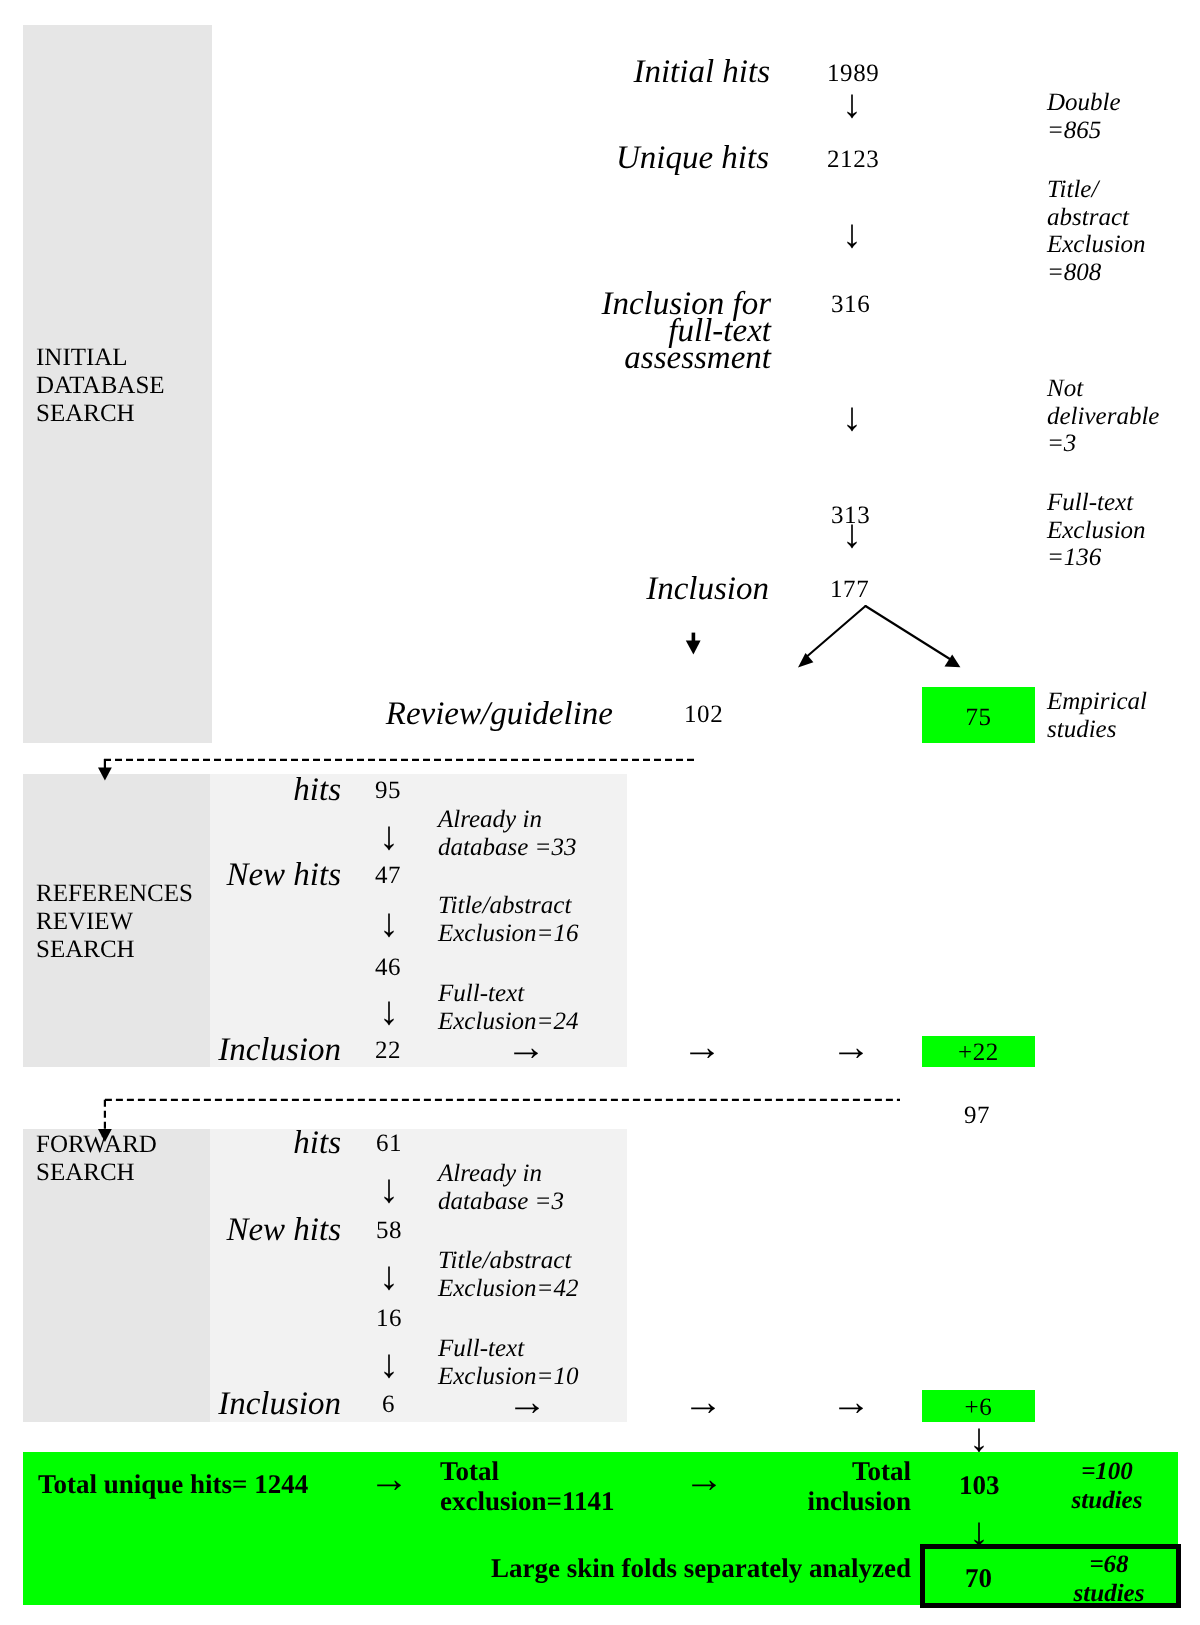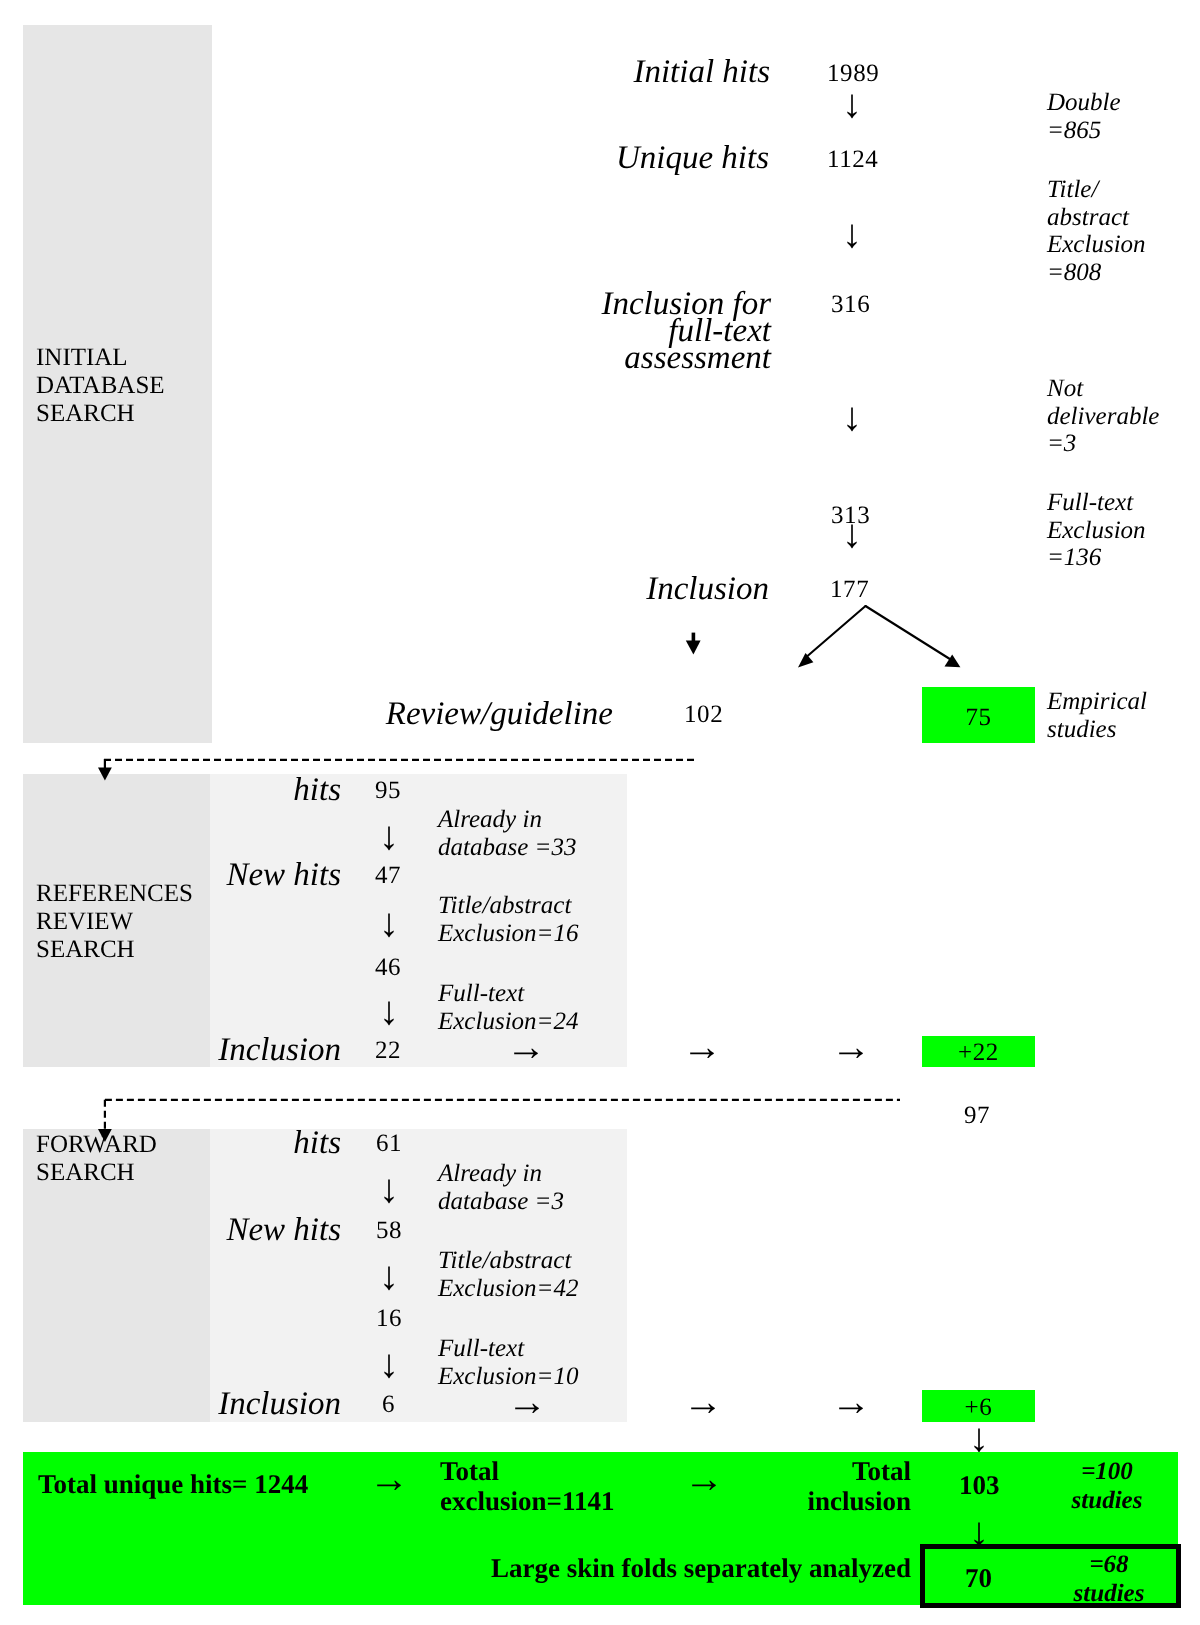--- a/index.html
+++ b/index.html
@@ -24,21 +24,21 @@
 <div class="abs" style="left:23px;top:25px;width:189px;height:718px;background:#e6e6e6;"></div>
 <div class="abs bandlabel" style="left:36px;top:344px;">INITIAL
 DATABASE
 SEARCH</div>
 
 <div class="abs lbl" style="left:470px;top:59px;width:300px;text-align:right;">Initial hits</div>
 <div class="abs num" style="left:827px;top:60px;">1989</div>
 <div class="abs arrowglyph" style="left:826px;top:92px;width:52px;text-align:center;">↓</div>
 
 <div class="abs lbl" style="left:469px;top:145px;width:300px;text-align:right;">Unique hits</div>
-<div class="abs num" style="left:827px;top:146px;">1124</div>
+<div class="abs num" style="left:827px;top:146px;">2123</div>
 <div class="abs arrowglyph" style="left:826px;top:222px;width:52px;text-align:center;">↓</div>
 
 <div class="abs lbl" style="left:471px;top:291px;width:300px;text-align:right;">Inclusion for
 full-text
 assessment</div>
 <div class="abs num" style="left:831px;top:291px;">316</div>
 <div class="abs arrowglyph" style="left:826px;top:405px;width:52px;text-align:center;">↓</div>
 
 <div class="abs num" style="left:831px;top:462px;margin-top:40px;">313</div>
 <div class="abs arrowglyph" style="left:826px;top:522px;width:52px;text-align:center;">↓</div>

